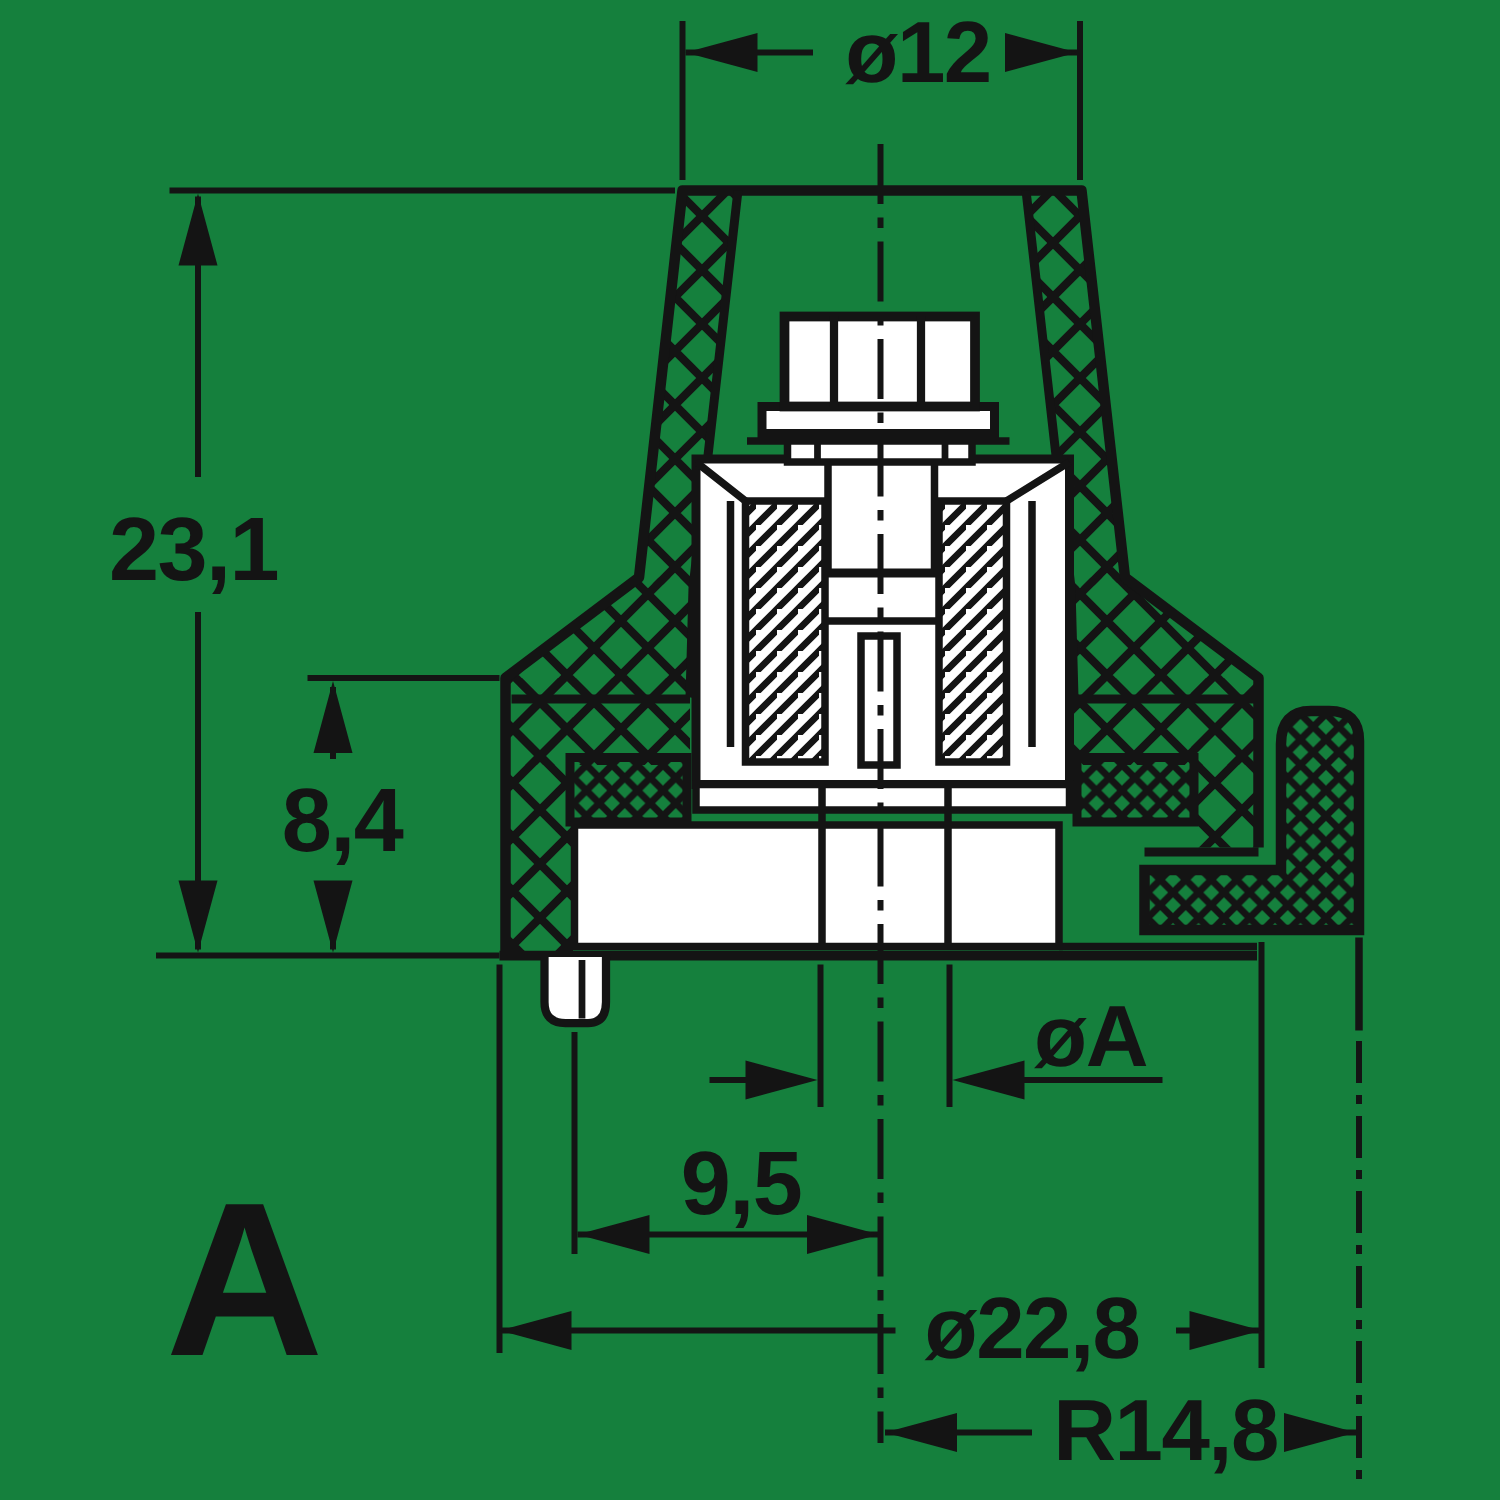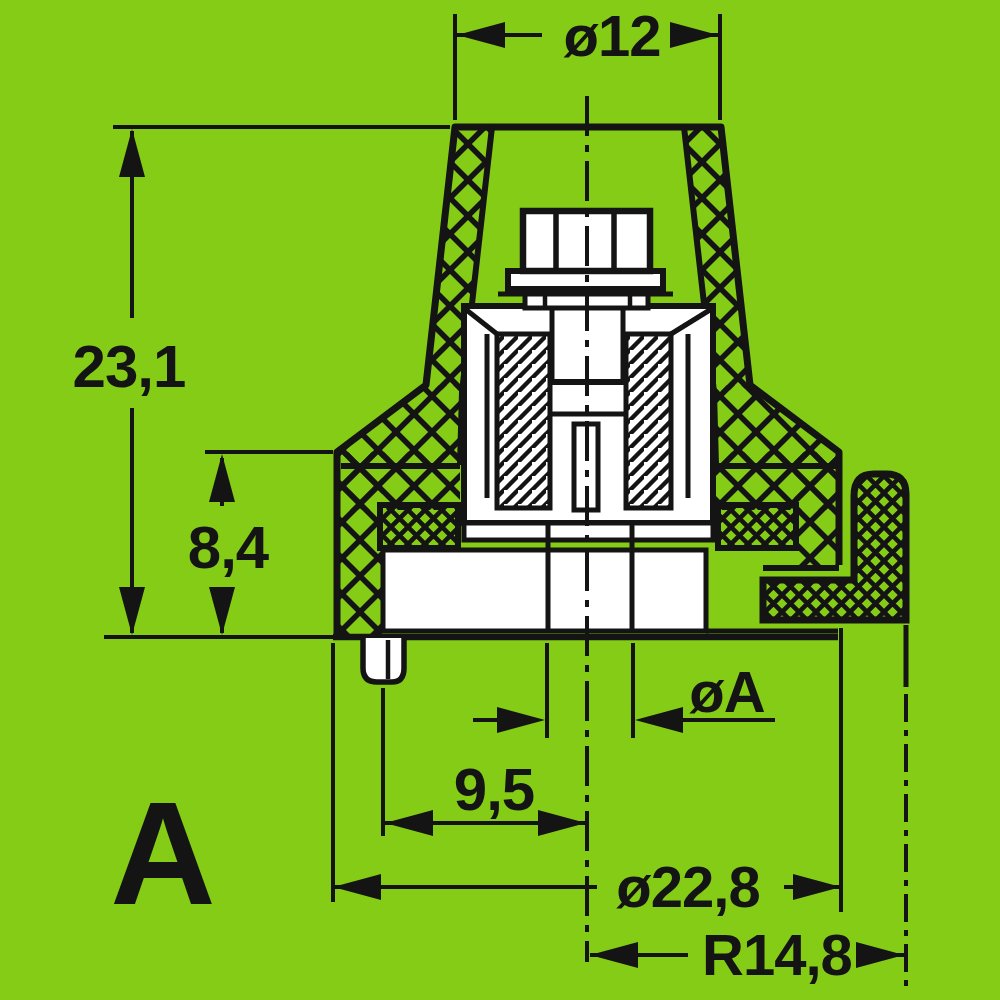--- a/index.html
+++ b/index.html
@@ -1,16 +1,16 @@
 <!DOCTYPE html>
 <html><head>
 <meta charset="utf-8">
 <style>
   html,body{margin:0;padding:0;background:#ffffff;}
-  .stage{width:1000px;height:1000px;position:relative;background:#84cc16;overflow:hidden;}
+  .stage{width:1000px;height:1000px;position:relative;background:#15803d;overflow:hidden;}
   svg{display:block;}
   text{font-family:"Liberation Sans","DejaVu Sans",sans-serif;font-weight:bold;fill:#141414;}
   .dim-text{font-size:58px;letter-spacing:-1px;}
   .dim-text-lg{font-size:60px;letter-spacing:-1px;}
   .view-letter{font-size:146px;}
 </style>
 </head>
 <body>
 
 <div class="stage">

